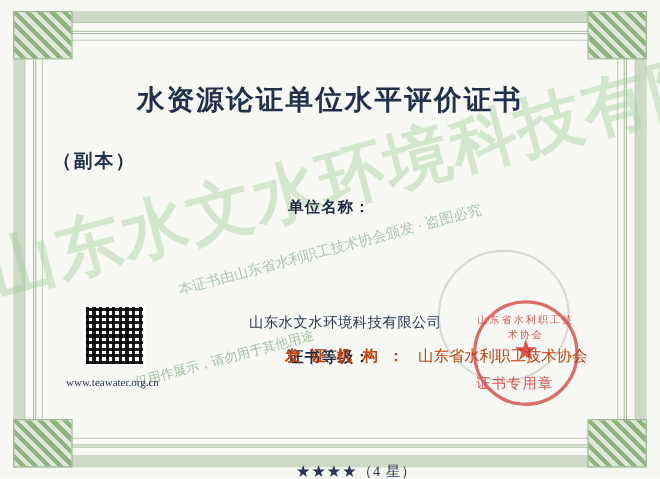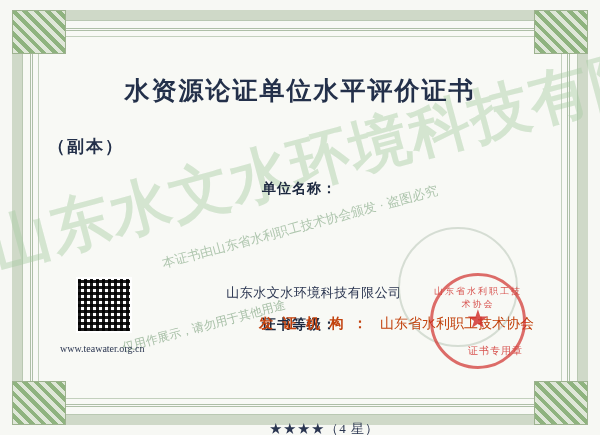--- a/index.html
+++ b/index.html
@@ -239,22 +239,22 @@
     text-align: center;
     font-size: 9px;
     color: rgba(208, 42, 38, 0.95);
     letter-spacing: 2px;
   }
   .seal-text-bottom {
     position: absolute;
     left: 0;
     right: 0;
     bottom: 8px;
-    text-align: right;
-    font-size: 10px;
+    text-align: left;
+    font-size: 13px;
     color: rgba(208, 42, 38, 0.95);
     letter-spacing: 1px;
   }
   .seal-star {
     position: absolute;
     left: 50%;
     top: 50%;
     transform: translate(-50%, -55%);
     font-size: 26px;
     color: rgba(208, 42, 38, 0.95);

